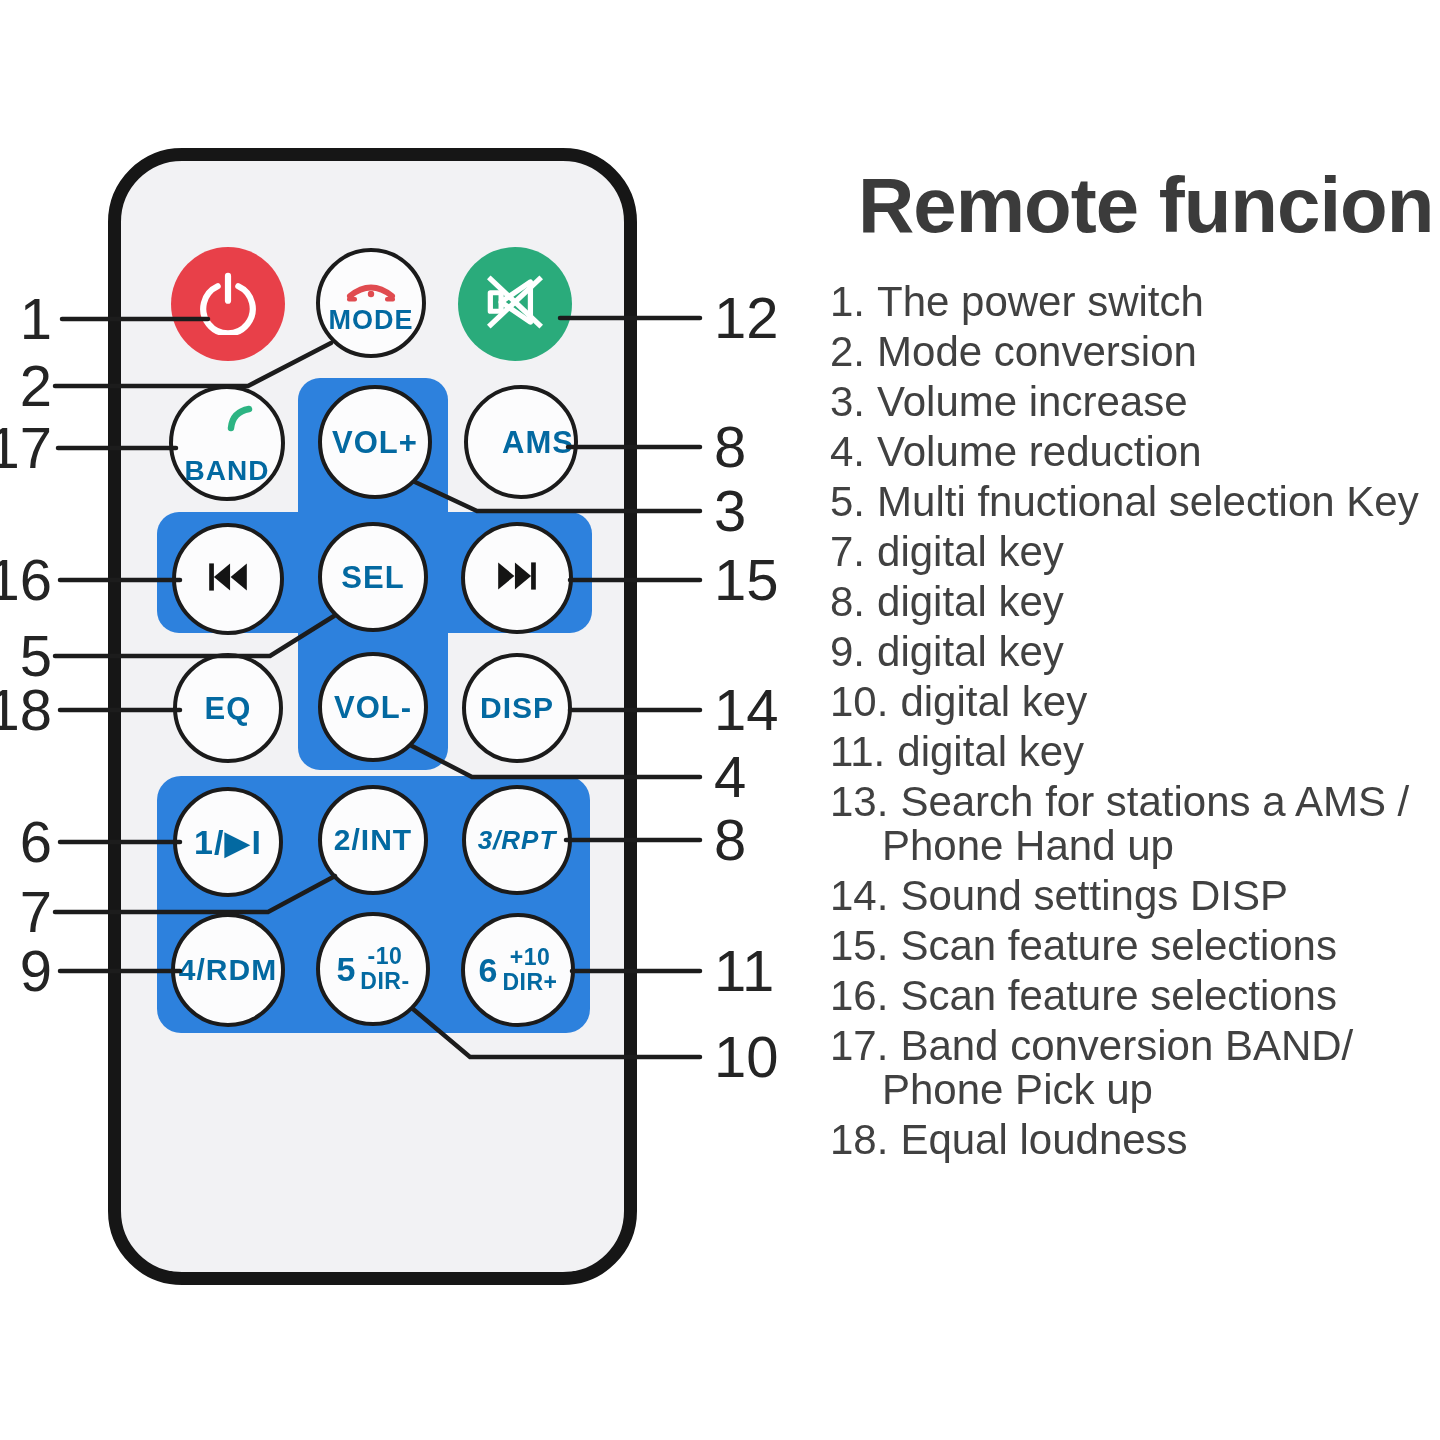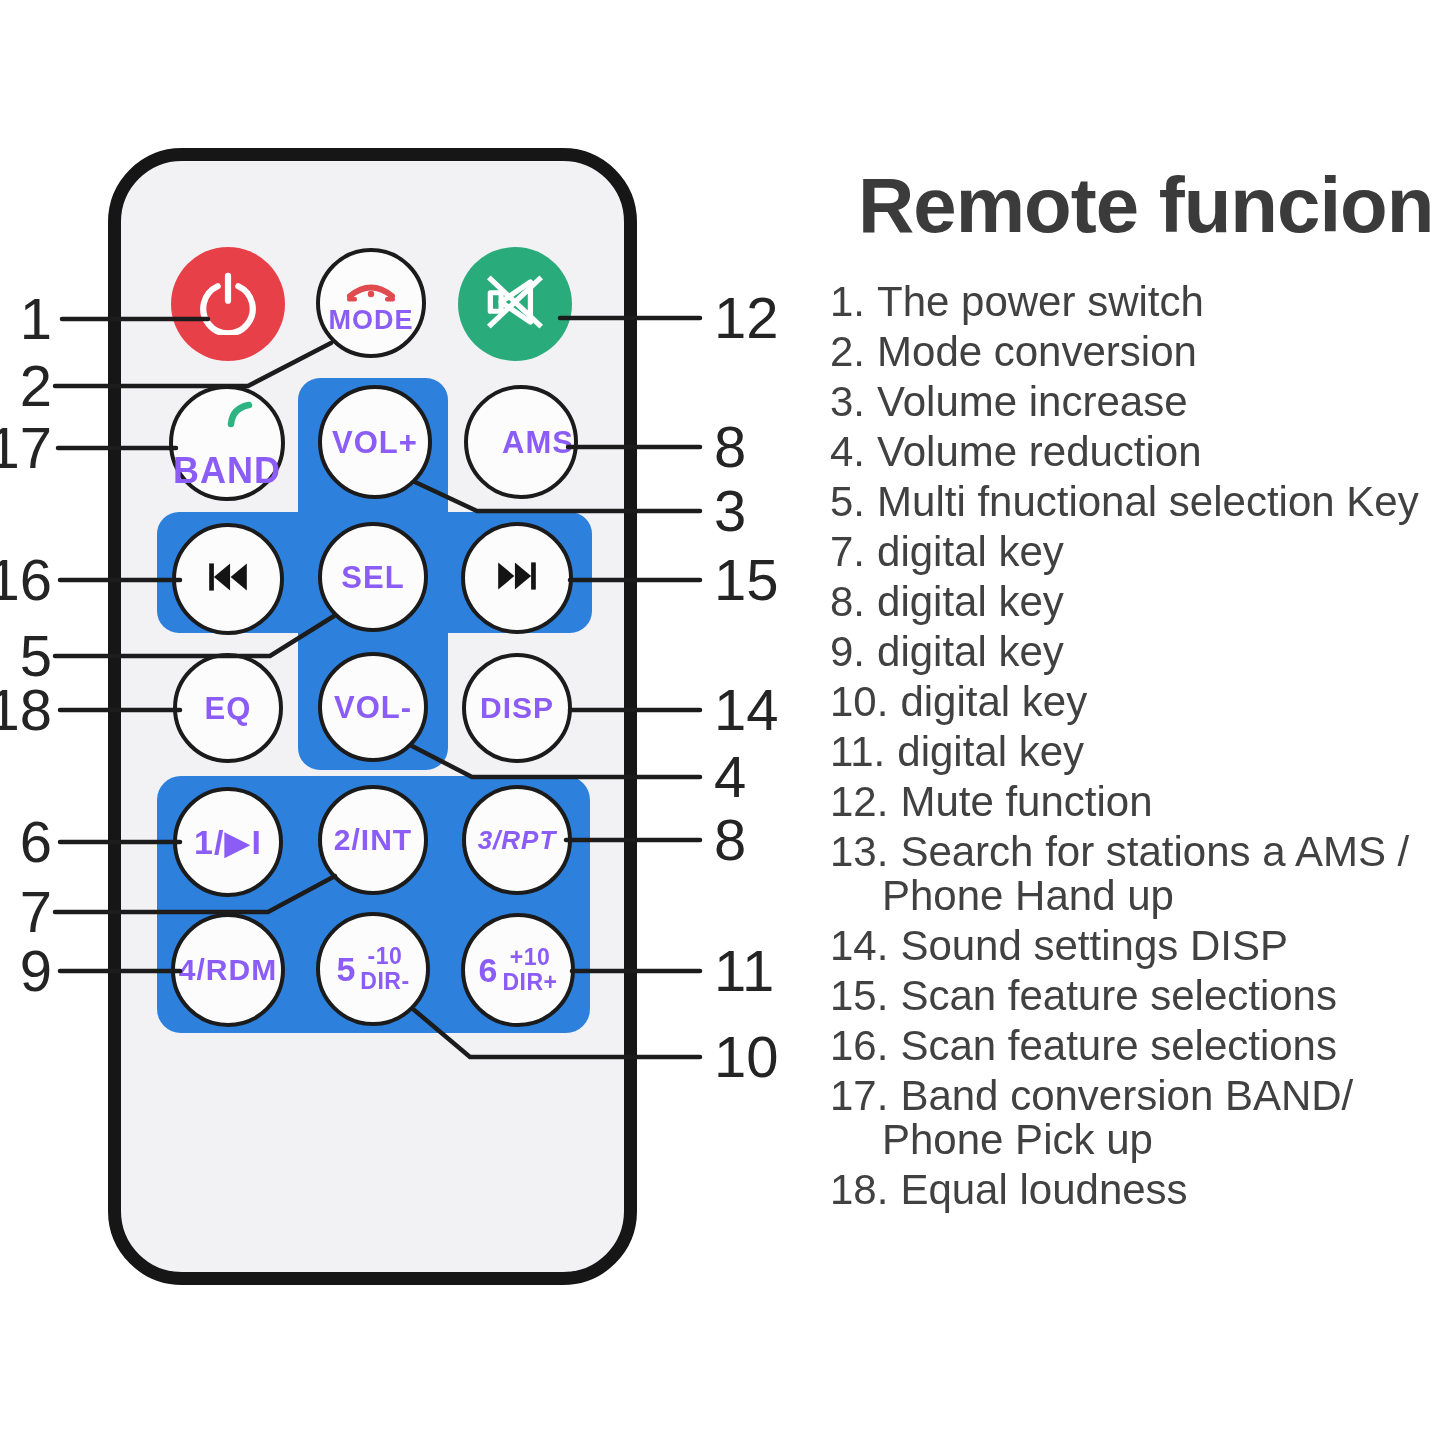--- a/index.html
+++ b/index.html
@@ -11,21 +11,21 @@
     background:#f2f2f4;border:13px solid #161616;border-radius:74px;box-sizing:border-box;}
 
   .blue{position:absolute;background:#2d81dd;}
   .blue-v{left:298px;top:378px;width:150px;height:392px;border-radius:22px;}
   .blue-h{left:157px;top:512px;width:435px;height:121px;border-radius:22px;}
   .blue-rect{left:157px;top:776px;width:433px;height:257px;border-radius:24px;}
 
   
   .btn{position:absolute;border-radius:50%;background:#fcfcfd;border:4px solid #1b1b1b;
        box-sizing:border-box;display:flex;flex-direction:column;align-items:center;
-       justify-content:center;color:#8b5cf6;}
+       justify-content:center;color:#0369a1;}
   .btn .lbl{font-weight:700;letter-spacing:1px;line-height:1;}
   .btn-solid{border:none;}
   .stack{display:flex;flex-direction:row;align-items:center;gap:5px;}
   .stack .col{display:flex;flex-direction:column;align-items:center;line-height:1;}
   .digit{font-weight:700;font-size:34px;}
   .small-lbl{font-weight:700;font-size:23px;line-height:1.1;letter-spacing:0.5px;}
 
   
   .co{position:absolute;font-size:58px;color:#242424;transform:translateY(-50%);line-height:1;}
   .co-l{text-align:right;}
@@ -83,21 +83,21 @@
       </svg>
     </span>
   </div>
 
   <div class="btn" style="left:169px;top:385px;width:116px;height:116px;">
     <span style="margin-left:26px;">
       <svg width="34" height="32" viewBox="0 0 32 32">
         <path d="M7,26 Q8.5,10 25,7" fill="none" stroke="#2db483" stroke-width="6.5" stroke-linecap="round"></path>
       </svg>
     </span>
-    <span class="lbl" style="font-size:36px;margin-top:19px;">BAND</span>
+    <span class="lbl" style="font-size:28px;margin-top:19px;">BAND</span>
   </div>
 
   <div class="btn" style="left:318px;top:385px;width:114px;height:114px;">
     <span class="lbl" style="font-size:31px;">VOL+</span>
   </div>
 
   <div class="btn" style="left:464px;top:385px;width:114px;height:114px;align-items:flex-end;">
     <span class="lbl" style="font-size:31px;">AMS</span>
   </div>
 
@@ -222,21 +222,20 @@
     <div class="item"><span class="num">1.</span><span class="t">The power switch</span></div>
     <div class="item"><span class="num">2.</span><span class="t">Mode conversion</span></div>
     <div class="item"><span class="num">3.</span><span class="t">Volume increase</span></div>
     <div class="item"><span class="num">4.</span><span class="t">Volume reduction</span></div>
     <div class="item"><span class="num">5.</span><span class="t">Multi fnuctional selection Key</span></div>
     <div class="item"><span class="num">7.</span><span class="t">digital key</span></div>
     <div class="item"><span class="num">8.</span><span class="t">digital key</span></div>
     <div class="item"><span class="num">9.</span><span class="t">digital key</span></div>
     <div class="item"><span class="num">10.</span><span class="t">digital key</span></div>
     <div class="item"><span class="num">11.</span><span class="t">digital key</span></div>
-    <div class="item"><span class="num">12.</span><span class="t">Mute function</span></div>
     <div class="item"><span class="num">13.</span><span class="t">Search for stations a AMS /
 Phone Hand up</span></div>
     <div class="item"><span class="num">14.</span><span class="t">Sound settings DISP</span></div>
     <div class="item"><span class="num">15.</span><span class="t">Scan feature selections</span></div>
     <div class="item"><span class="num">16.</span><span class="t">Scan feature selections</span></div>
     <div class="item"><span class="num">17.</span><span class="t">Band conversion BAND/
 Phone Pick up</span></div>
     <div class="item"><span class="num">18.</span><span class="t">Equal loudness</span></div>
   </div>
 

